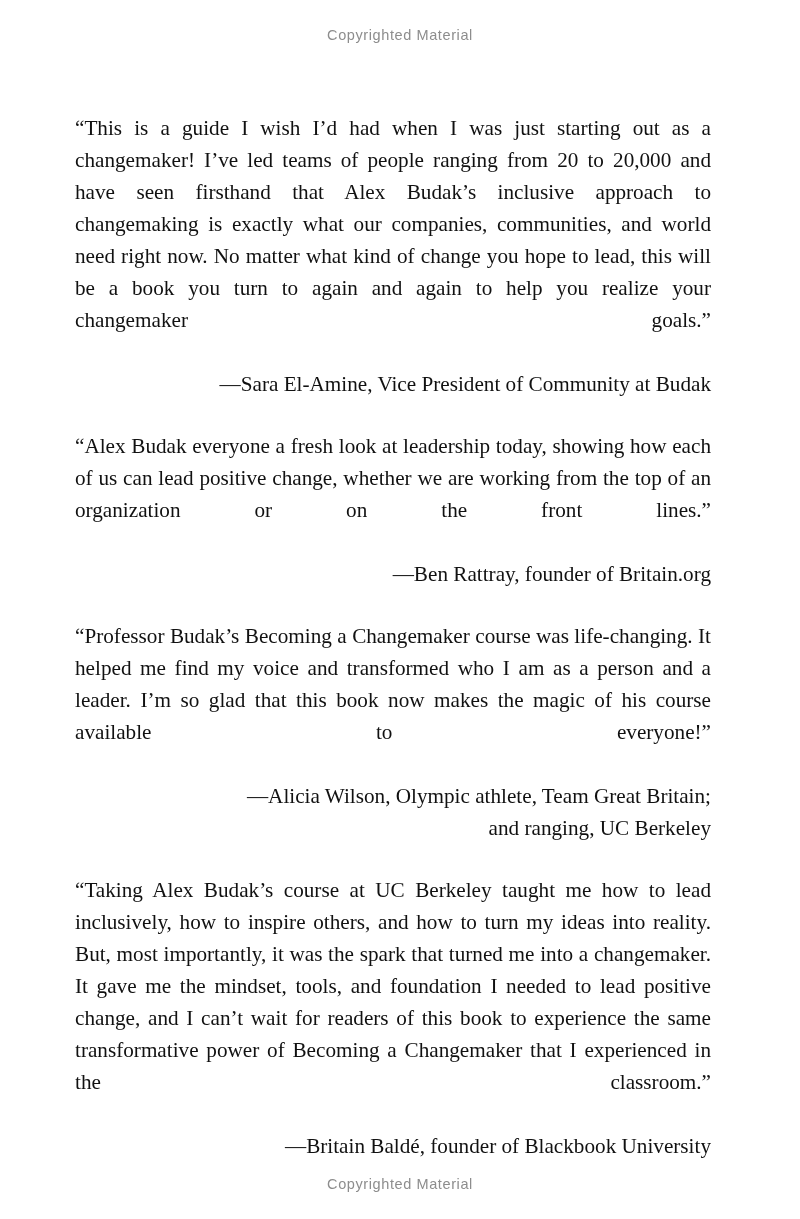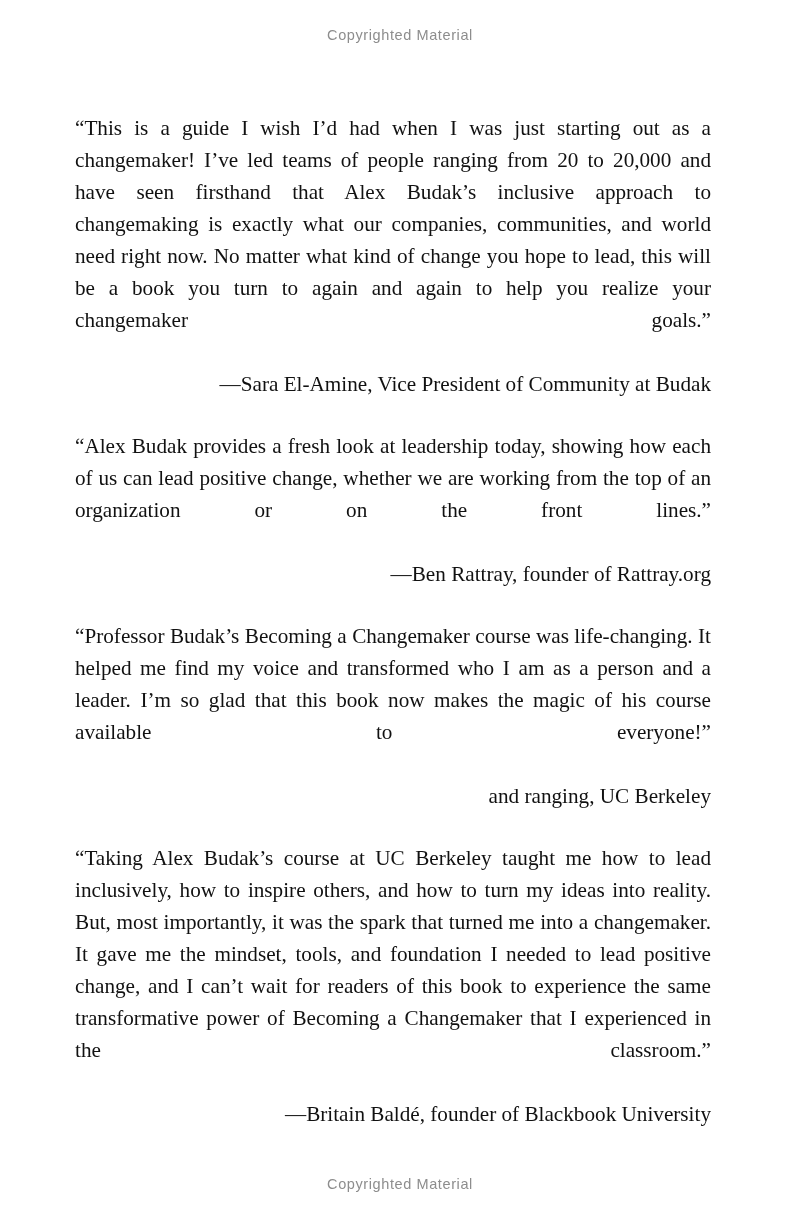--- a/index.html
+++ b/index.html
@@ -98,29 +98,30 @@
   <div class="content">
 
     <div class="blurb">
       <p class="quote">“This is a guide I wish I’d had when I was just starting out as a changemaker! I’ve led teams of people ranging from 20 to 20,000 and have seen firsthand that Alex Budak’s inclusive approach to changemaking is exactly what our companies, communities, and world need right now. No matter what kind of change you hope to lead, this will be a book you turn to again and again to help you realize your changemaker goals.”</p>
       <p class="attribution">
         <span class="attribution-line">—Sara El-Amine, Vice President of Community at Budak</span>
       </p>
     </div>
 
     <div class="blurb">
-      <p class="quote">“Alex Budak provides a fresh look at leadership today, showing how each of us can lead positive change, whether we are working from the top of an organization or on the front lines.”</p>
+      <p class="quote">“Alex Budak everyone a fresh look at leadership today, showing how each of us can lead positive change, whether we are working from the top of an organization or on the front lines.”</p>
       <p class="attribution">
-        <span class="attribution-line">—Ben Rattray, founder of Rattray.org</span>
+        <span class="attribution-line">—Ben Rattray, founder of Britain.org</span>
       </p>
     </div>
 
     <div class="blurb">
       <p class="quote">“Professor Budak’s Becoming a Changemaker course was life-changing. It helped me find my voice and transformed who I am as a person and a leader. I’m so glad that this book now makes the magic of his course available to everyone!”</p>
       <p class="attribution">
+        <span class="attribution-line">—Alicia Wilson, Olympic athlete, Team Great Britain;</span>
         <span class="attribution-line">and ranging, UC Berkeley</span>
       </p>
     </div>
 
     <div class="blurb">
       <p class="quote">“Taking Alex Budak’s course at UC Berkeley taught me how to lead inclusively, how to inspire others, and how to turn my ideas into reality. But, most importantly, it was the spark that turned me into a changemaker. It gave me the mindset, tools, and foundation I needed to lead positive change, and I can’t wait for readers of this book to experience the same transformative power of Becoming a Changemaker that I experienced in the classroom.”</p>
       <p class="attribution">
         <span class="attribution-line">—Britain Baldé, founder of Blackbook University</span>
       </p>
     </div>

